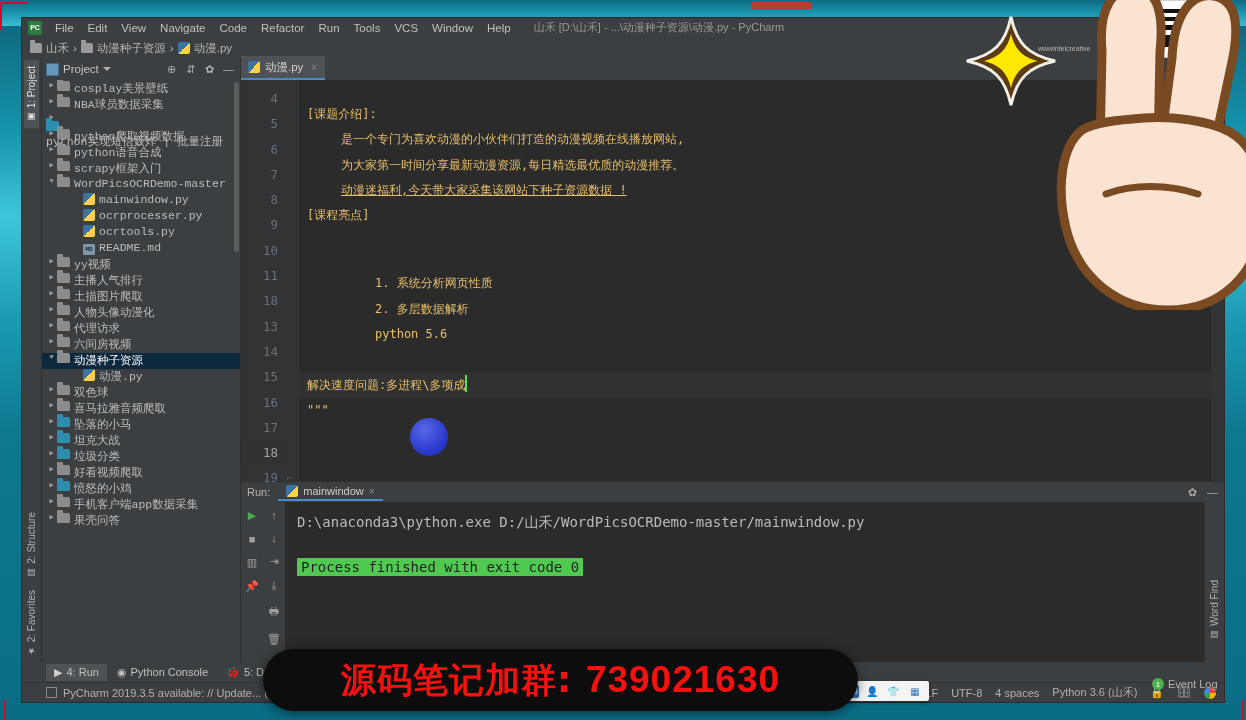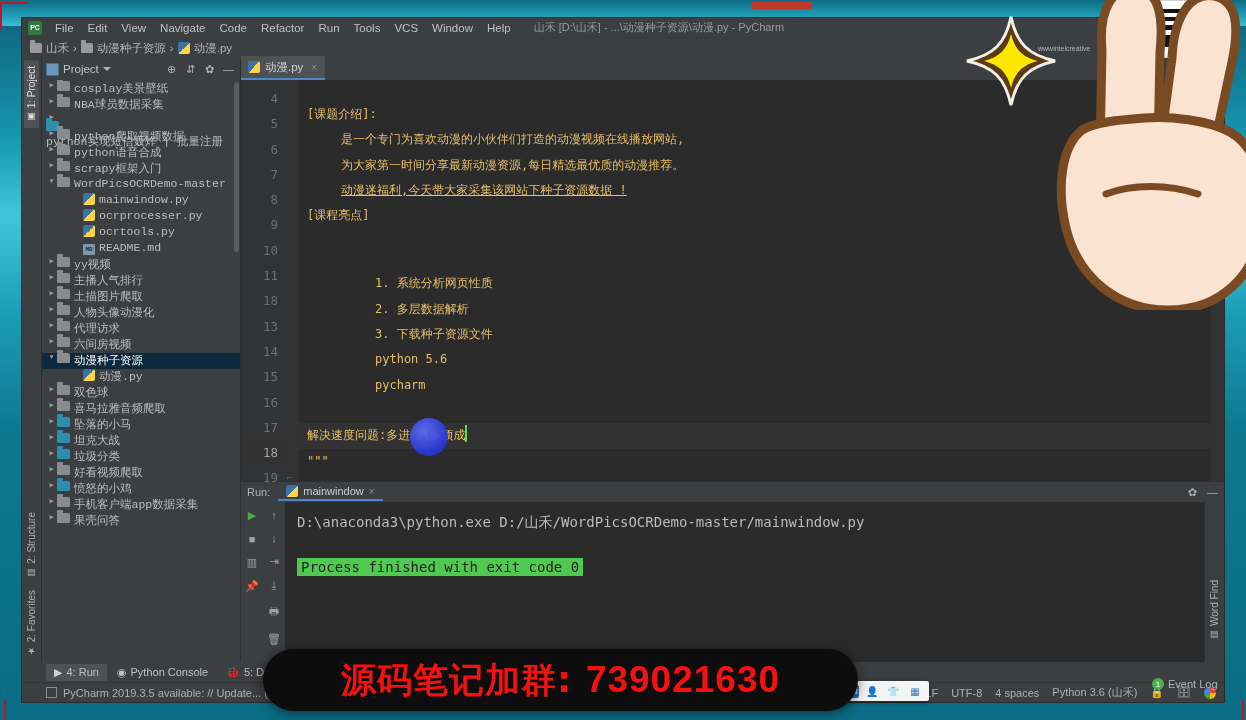--- a/index.html
+++ b/index.html
@@ -442,23 +442,21 @@
           </div>
         <div id="code">
           <div id="bluedot"></div>
         <div class="cl str" style="padding-left: 8px;"><span>[课题介绍]:</span></div>
             <div class="cl str" style="padding-left: 42px;"><span>是一个专门为喜欢动漫的小伙伴们打造的动漫视频在线播放网站,</span></div>
             <div class="cl str" style="padding-left: 42px;"><span>为大家第一时间分享最新动漫资源,每日精选最优质的动漫推荐。</span></div>
             <div class="cl str" style="padding-left: 42px; text-decoration: underline;"><span>动漫迷福利,今天带大家采集该网站下种子资源数据 !</span></div>
             <div class="cl str" style="padding-left: 8px;"><span>[课程亮点]</span></div>
             <div class="cl str" style="padding-left: 76px; margin-top: 43px;"><span>1. 系统分析网页性质</span></div>
             <div class="cl str" style="padding-left: 76px;"><span>2. 多层数据解析</span></div>
-            <div class="cl str" style="padding-left: 76px;"><span>3. 下载种子资源文件</span></div>
             <div class="cl str" style="padding-left: 76px; font-family: &quot;DejaVu Sans Mono&quot;, &quot;Liberation Mono&quot;, monospace;"><span>python 5.6</span></div>
-            <div class="cl str" style="padding-left: 76px; font-family: &quot;DejaVu Sans Mono&quot;, &quot;Liberation Mono&quot;, monospace;"><span>pycharm</span></div>
             <div class="cl str" style="padding-left: 8px;"><span></span></div>
             <div class="cl str cur" style="padding-left: 8px;"><span>解决速度问题:多进程\多项成</span><span class="cursor"></span></div>
             <div class="cl str" style="padding-left: 8px; font-family: &quot;DejaVu Sans Mono&quot;, &quot;Liberation Mono&quot;, monospace;"><span>"""</span></div>
           </div>
         <div id="markerbar">
           <div class="mk" style="top:12px"></div>
           <div class="mk" style="top:26px"></div>
           <div class="mk" style="top:40px"></div>
           <div id="mscroll"></div>
           <div id="yellowmark"></div>

